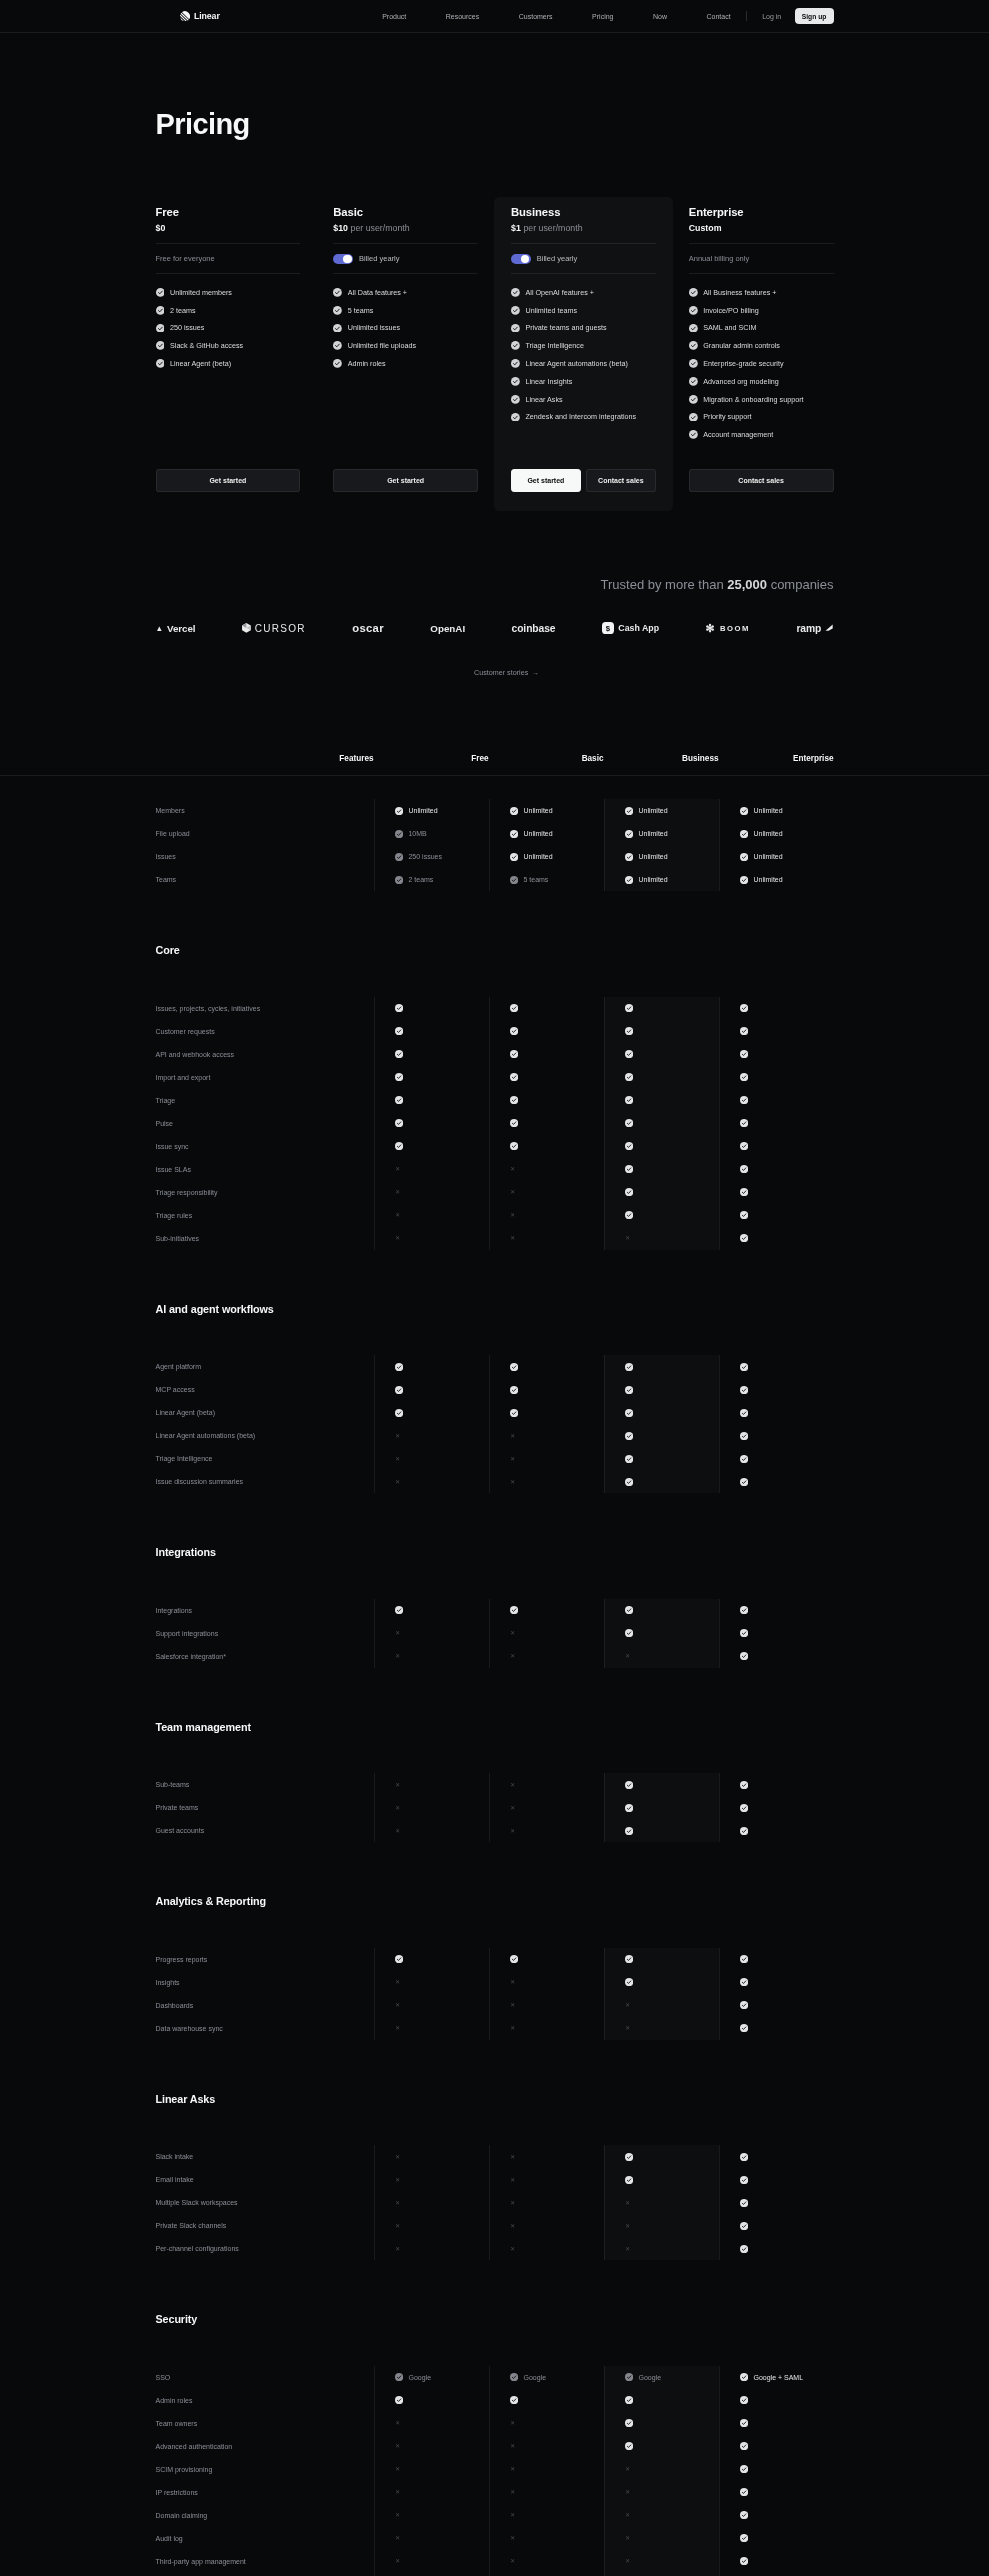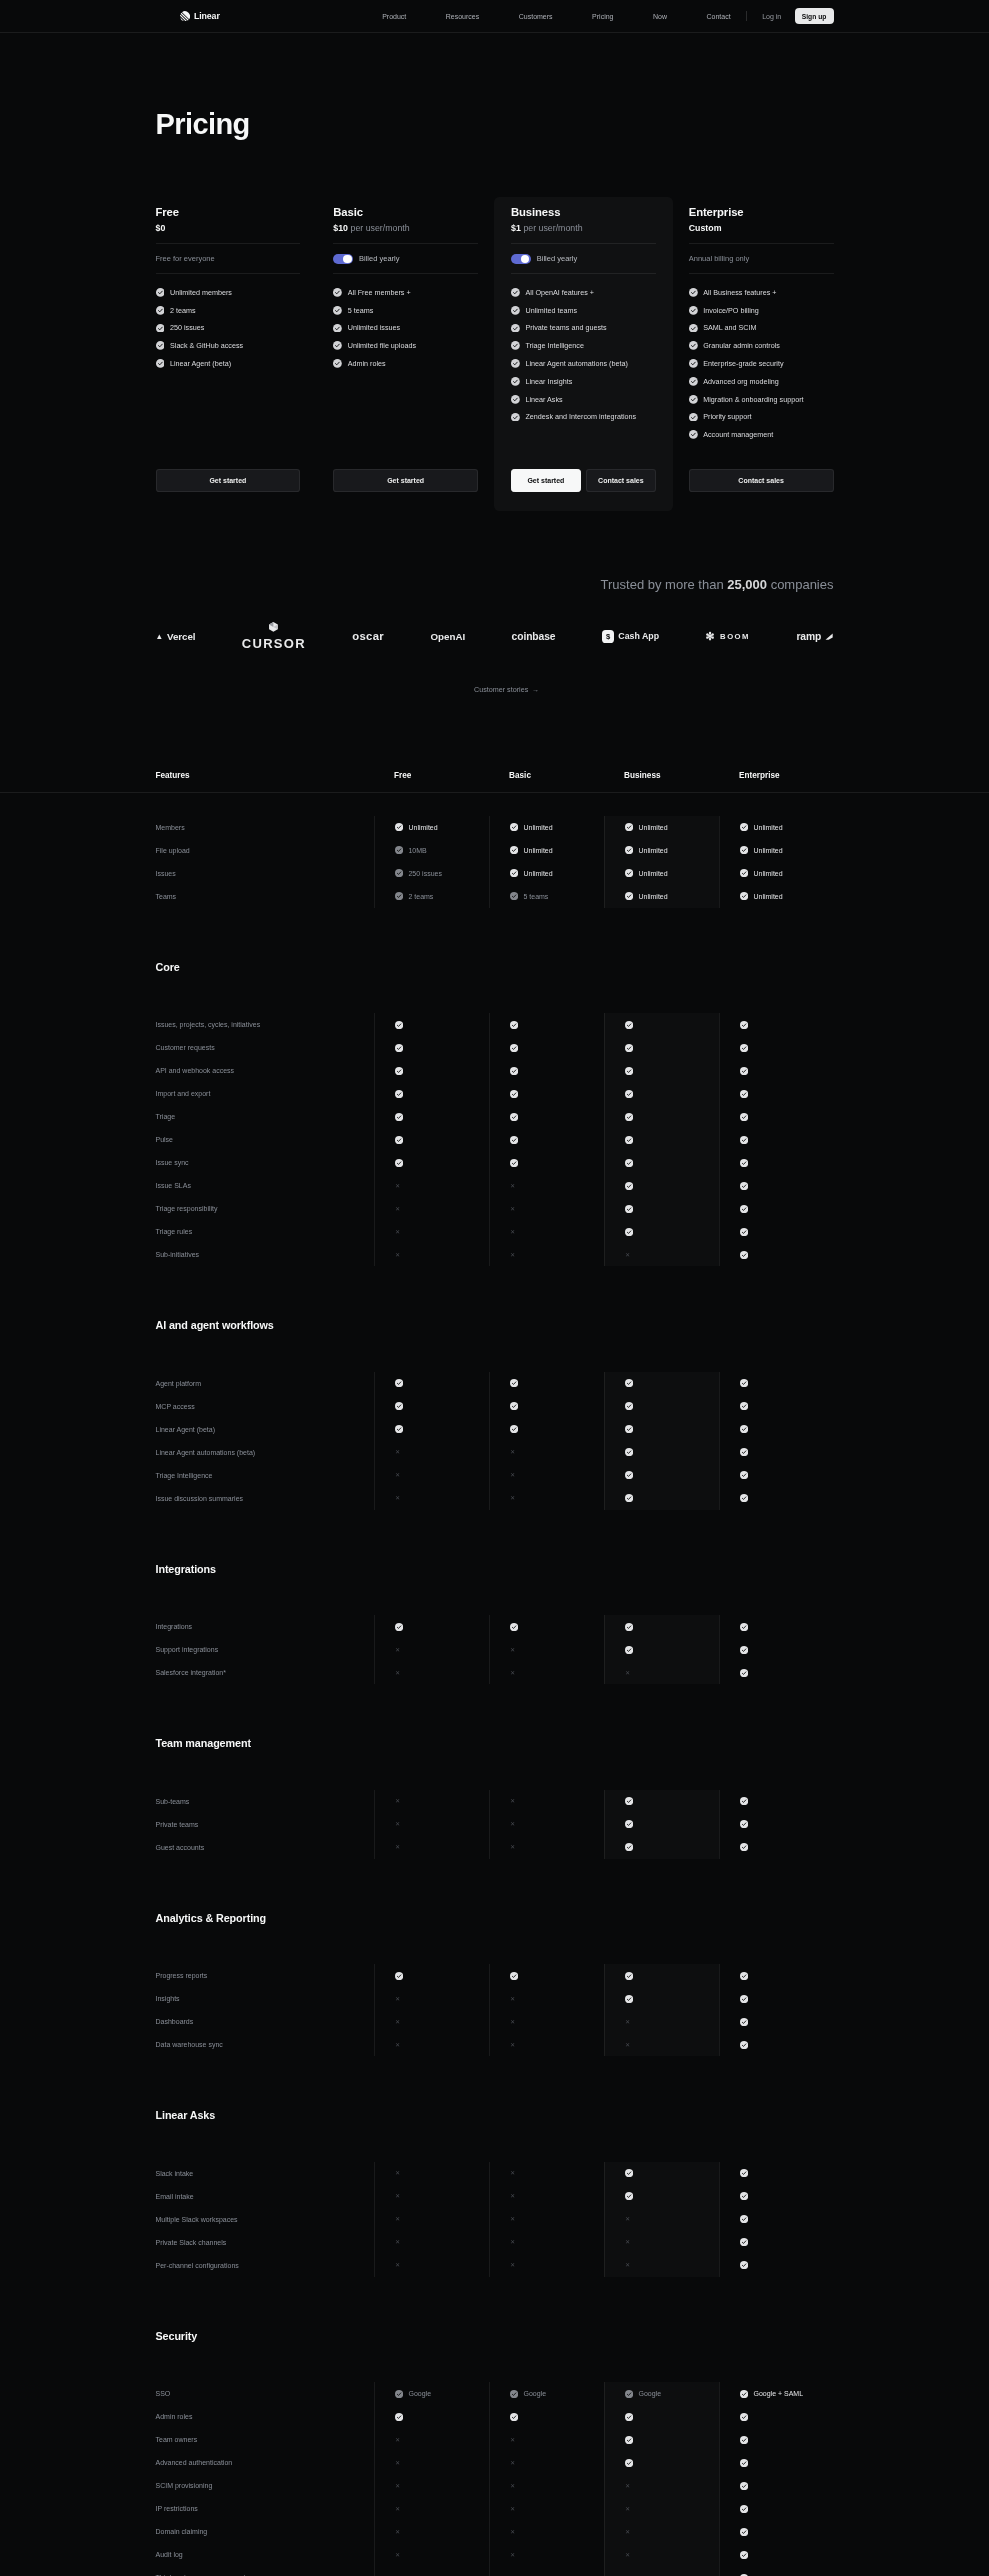--- a/index.html
+++ b/index.html
@@ -62,35 +62,35 @@
 
   
   .trusted{margin-top:85px;text-align:center;}
   .trusted-line{font-size:13px;color:var(--gray);text-align:right;}
   .trusted-line .count{color:#d6d7d9;font-weight:700;}
   .logos{margin-top:30px;display:flex;justify-content:space-between;align-items:center;}
   .brand{display:flex;align-items:center;gap:4.1px;color:#e9eaeb;}
   .brand .glyph{display:inline-flex;}
   .b-vercel{font-size:9.8px;font-weight:700;letter-spacing:-0.01em;}
   .b-vercel .glyph{font-size:7.7px;}
-  .b-cursor{font-size:13px;font-weight:700;letter-spacing:1.3px;flex-direction:column;}
+  .b-cursor{font-size:10px;font-weight:400;letter-spacing:1.3px;}
   .b-oscar{font-size:11.3px;font-weight:700;letter-spacing:0.3px;}
   .b-openai{font-size:9.8px;font-weight:600;}
   .b-coinbase{font-size:10.3px;font-weight:700;letter-spacing:-0.01em;}
   .b-cashapp{font-size:8.8px;font-weight:700;}
   .cash-sq{width:12.4px;height:12.4px;border-radius:3.6px;background:#f2f3f4;color:#0a0b0c;font-size:7.7px;font-weight:800;display:inline-flex;align-items:center;justify-content:center;}
   .b-boom{font-size:7.7px;font-weight:600;letter-spacing:1.5px;}
   .b-boom .glyph{font-size:10.8px;line-height:0;}
   .b-ramp{font-size:10.3px;font-weight:600;letter-spacing:-0.01em;}
   .stories{margin-top:34px;font-size:7.2px;color:var(--gray);display:inline-flex;align-items:center;gap:3.6px;}
 
   
   .cmp-head-wrap{margin-top:77px;border-bottom:0.5px solid var(--line);}
   .cmp-grid{display:grid;grid-template-columns:218px 115px 115px 115px 115px;}
-  .cmp-head{padding-bottom:12px;}
+  .cmp-head{padding-bottom:12px;text-align:right;}
   .cmp-head .h{font-size:8.2px;font-weight:600;color:var(--txt);}
   .cmp-head .h.plan-h{padding-left:20.6px;}
   .cmp-title{font-size:10.8px;font-weight:600;letter-spacing:-0.01em;margin:30px 0 17.5px;}
   .cmp-group{padding:23px 0;}
   .cmp-row{min-height:23px;}
   .cmp-label{font-size:7px;color:var(--gray);display:flex;align-items:center;}
   .cmp-cell{display:flex;align-items:center;gap:5.2px;padding-left:20.6px;border-left:0.5px solid var(--line-soft);}
   .cmp-cell.biz{background:rgba(255,255,255,0.025);}
   .cmp-cell .ck{width:8.2px;height:8.2px;color:#e3e4e6;}
   .cmp-cell .ck.dim{color:#83868c;}
@@ -200,21 +200,21 @@
           <span class="toggle-label">Billed yearly</span>
         </div>
         <ul class="plan-features">
           <li>
             <span class="ck">
               <svg viewBox="0 0 16 16">
                 <circle cx="8" cy="8" r="8" fill="currentColor"></circle>
                 <path d="M4.6 8.4l2.3 2.2 4.5-4.9" stroke="#0a0b0c" stroke-width="1.7" fill="none" stroke-linecap="round" stroke-linejoin="round"></path>
               </svg>
             </span>
-            <span>All Free members +</span>
+            <span>All Data features +</span>
           </li>
           <li>
             <span class="ck">
               <svg viewBox="0 0 16 16">
                 <circle cx="8" cy="8" r="8" fill="currentColor"></circle>
                 <path d="M4.6 8.4l2.3 2.2 4.5-4.9" stroke="#0a0b0c" stroke-width="1.7" fill="none" stroke-linecap="round" stroke-linejoin="round"></path>
               </svg>
             </span>
             <span>5 teams</span>
           </li>

